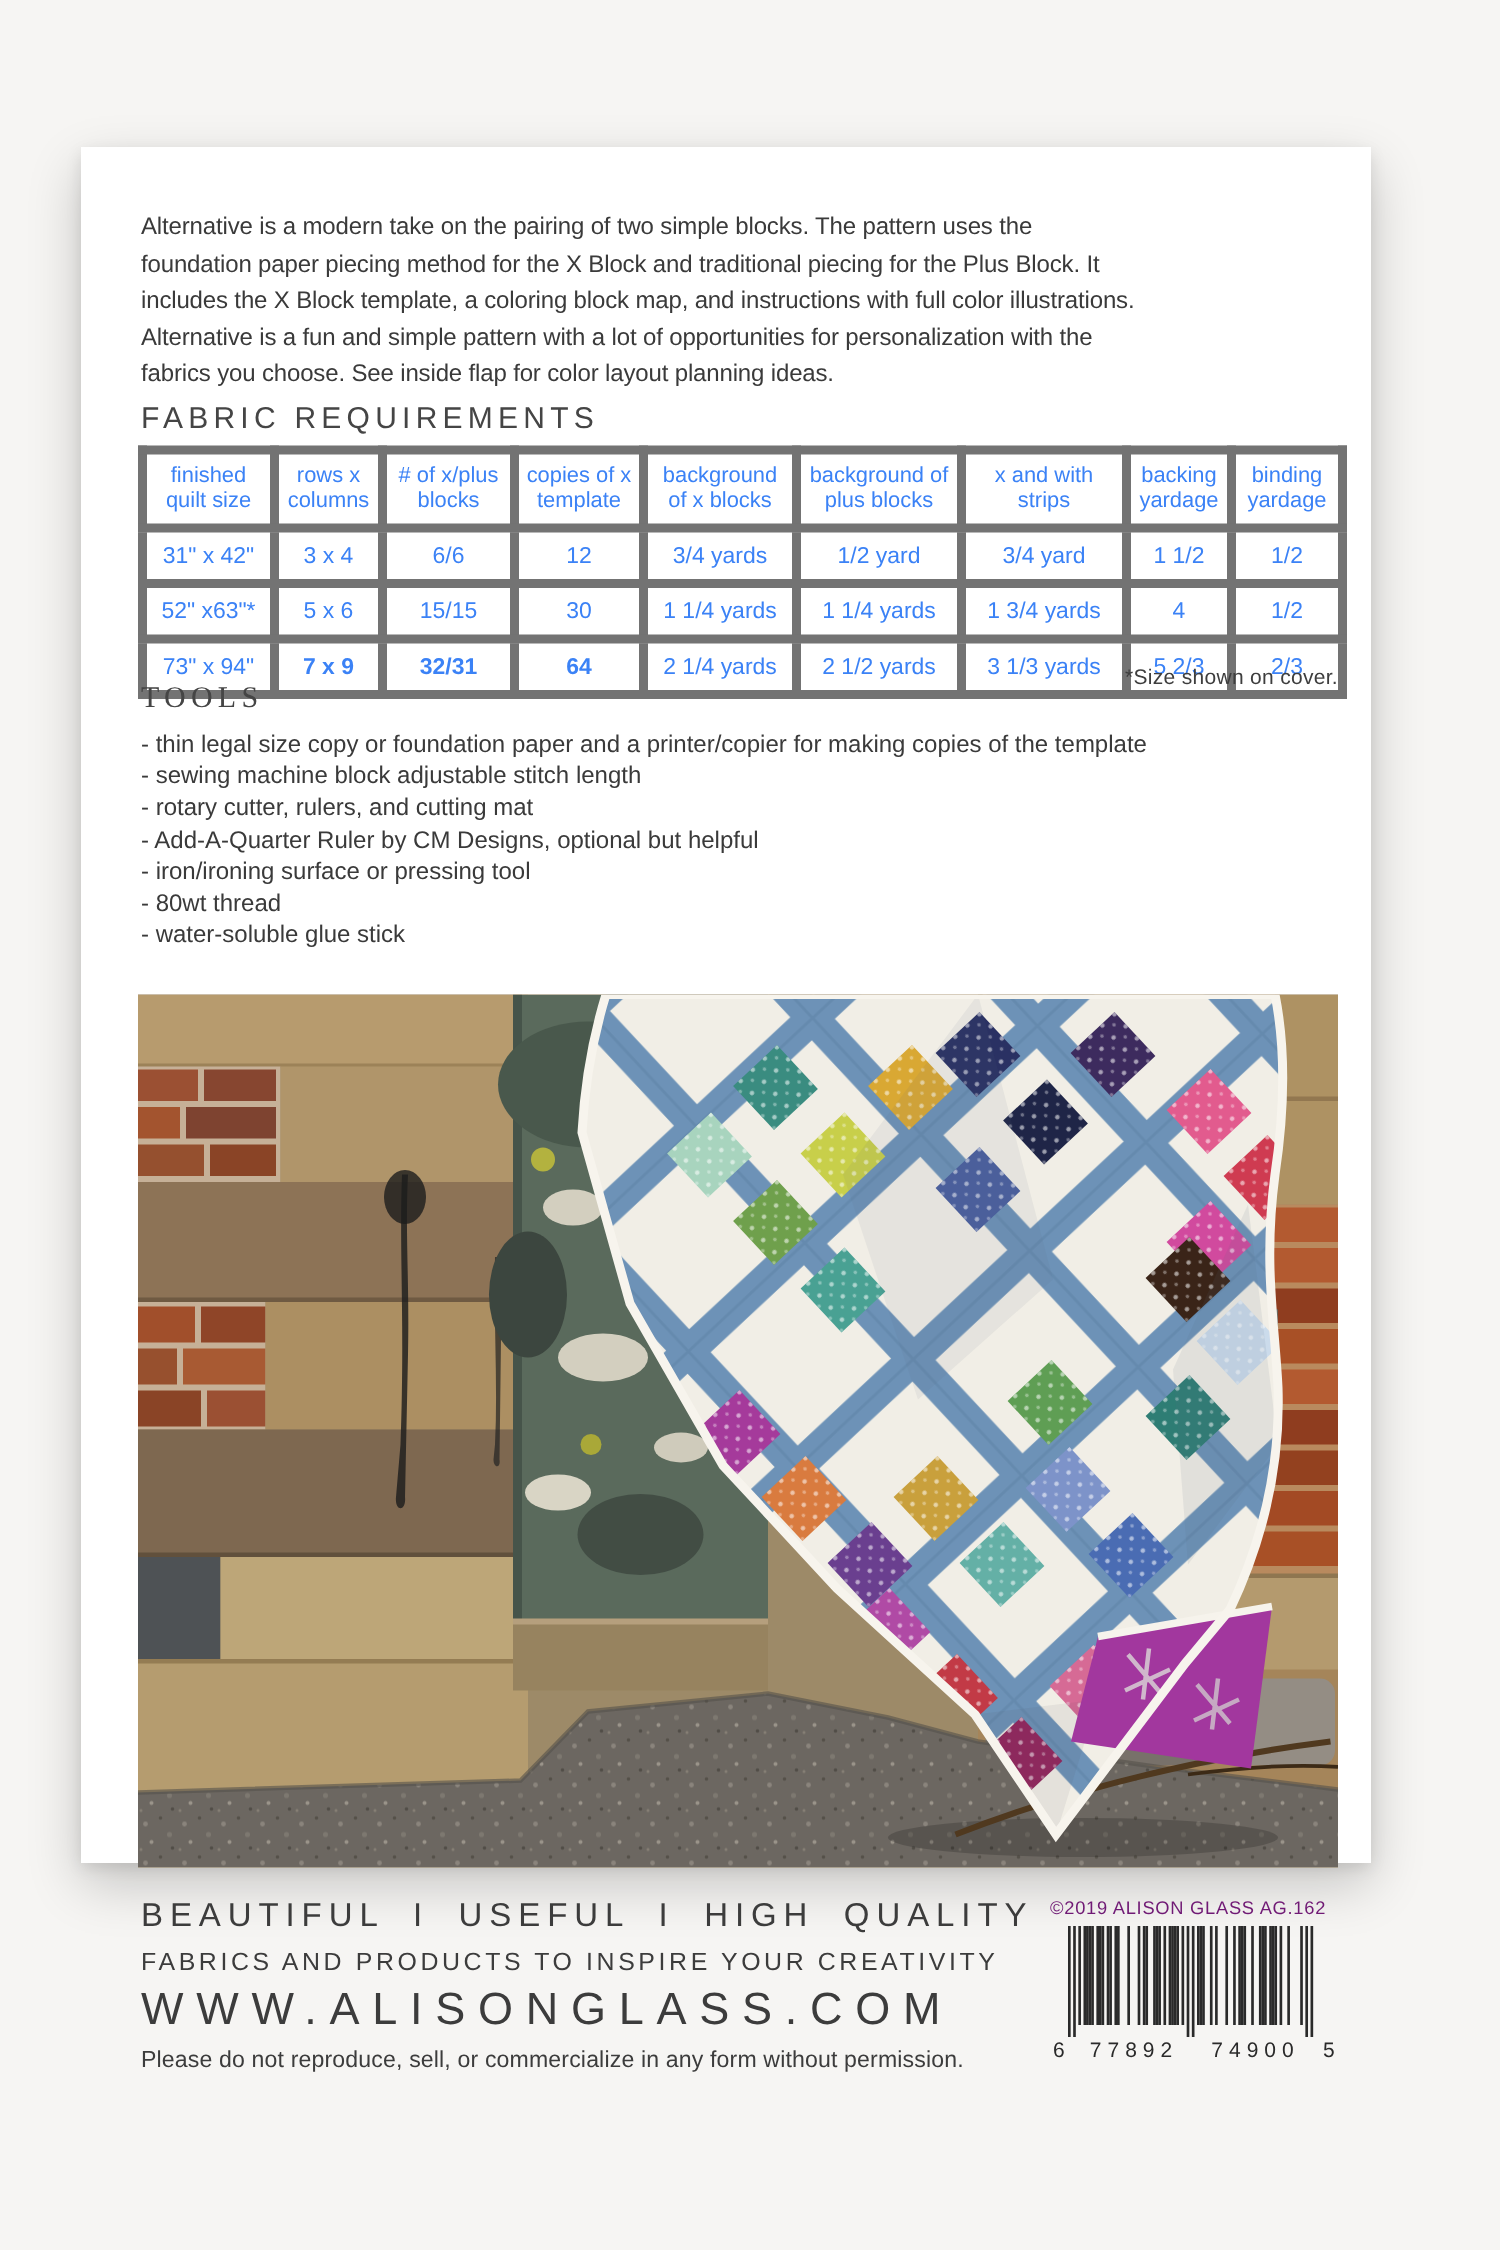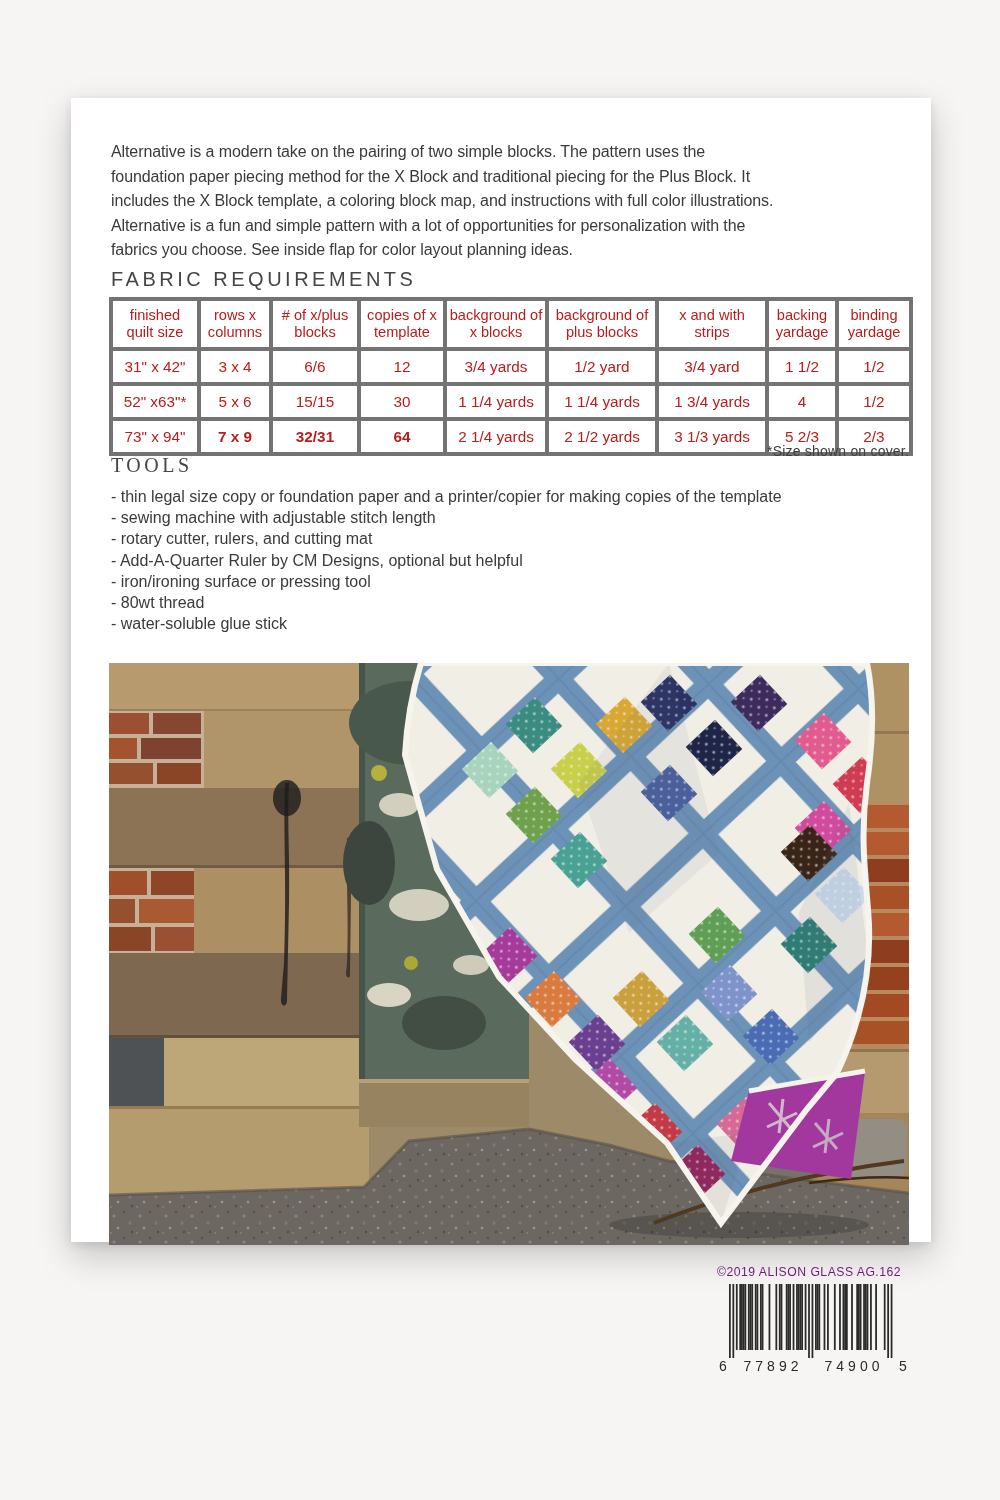--- a/index.html
+++ b/index.html
@@ -3,40 +3,40 @@
 <meta charset="utf-8">
 <style>
   html,body{margin:0;padding:0;}
   body{
     width:1000px;height:1500px;position:relative;
     background:#f6f5f3;
     font-family:"Liberation Sans", sans-serif;
     -webkit-font-smoothing:antialiased;
   }
   .card{
-    position:absolute;left:71px;top:98px;width:860px;height:1144px;
+    position:absolute;left:54px;top:98px;width:860px;height:1144px;
     background:#ffffff;
     box-shadow:0 14px 34px rgba(0,0,0,.20), 0 3px 10px rgba(0,0,0,.10);
   }
   .intro{
     position:absolute;left:40px;top:42px;width:800px;
     font-size:16px;line-height:24.5px;letter-spacing:-0.1px;
     color:#3a3a3a;white-space:pre-line;
   }
   .section-heading{
     position:absolute;left:40px;margin:0;
     font-size:20px;font-weight:400;letter-spacing:3.5px;color:#454545;
   }
   #fabric-heading{top:170px;}
   #tools-heading{top:356px;font-family:Liberation Serif, serif;}
   .table-wrap{position:absolute;left:38px;top:199px;width:802px;}
   table{border-collapse:collapse;width:100%;table-layout:fixed;}
   th,td{
-    border:4px solid #737373;text-align:center;vertical-align:middle;
-    color:#b91c1c;font-weight:400;padding:1px 2px;
+    border:6px solid #737373;text-align:center;vertical-align:middle;
+    color:#3b82f6;font-weight:400;padding:1px 2px;
   }
   th{font-size:14.6px;line-height:17px;height:44px;}
   td{font-size:15.3px;height:29px;}
   td.b{font-weight:700;}
   .footnote{
     position:absolute;right:22px;top:345px;
     font-size:14px;color:#3e3e3e;letter-spacing:0.2px;
   }
   .tools-list{
     position:absolute;left:40px;top:388px;width:800px;
@@ -131,21 +131,21 @@
         </tbody>
     </table>
   </div>
 
   <div class="footnote">*Size shown on cover.</div>
 
   <h2 class="section-heading" id="tools-heading">TOOLS</h2>
 
   <div class="tools-list" id="tools-list">
       <div>- thin legal size copy or foundation paper and a printer/copier for making copies of the template</div>
-      <div>- sewing machine with adjustable stitch length</div>
+      <div>- sewing machine block adjustable stitch length</div>
       <div>- rotary cutter, rulers, and cutting mat</div>
       <div>- Add-A-Quarter Ruler by CM Designs, optional but helpful</div>
       <div>- iron/ironing surface or pressing tool</div>
       <div>- 80wt thread</div>
       <div>- water-soluble glue stick</div>
     </div>
 
   <div class="photo">
     <svg width="800" height="582" viewBox="0 0 800 582" xmlns="http://www.w3.org/2000/svg">
       <defs>
@@ -405,20 +405,26 @@
         <path d="M640 428 L756 408 L742 516 L622 498 Z" fill="#a2379e"></path>
         <path d="M660 440 l22 26 m-8 -30 l-4 34 m18 -20 l-30 14" stroke="#d8cfd4" stroke-width="3" fill="none" opacity="0.85"></path>
         <path d="M706 460 l22 26 m-8 -30 l-4 34 m18 -20 l-30 14" stroke="#cfc6cc" stroke-width="3" fill="none" opacity="0.8"></path>
         <path d="M640 428 L756 408" stroke="#f6f3ec" stroke-width="5" fill="none"></path>
       </g>
 
       <path d="M312 0 L758 0 C766 40 764 80 758 120 C750 180 758 220 760 262 C762 322 746 372 728 410 L698 446 L612 560 L558 480 L466 396 L390 314 L328 206 L296 92 C298 56 304 26 312 0 Z" fill="none" stroke="#f7f4ed" stroke-width="6"></path>
     </svg>
   </div>
 
+  <div class="footer-left">
+    <div class="tag1">BEAUTIFUL I USEFUL I HIGH QUALITY</div>
+    <div class="tag2">FABRICS AND PRODUCTS TO INSPIRE YOUR CREATIVITY</div>
+    <div class="site">WWW.ALISONGLASS.COM</div>
+    <div class="perm">Please do not reproduce, sell, or commercialize in any form without permission.</div>
+  </div>
 
   <div class="footer-right">
     <div class="copyright">©2019 ALISON GLASS AG.162</div>
     <div class="barcode-box">
       <svg width="192" height="92" viewBox="0 0 192 92" xmlns="http://www.w3.org/2000/svg">
         <g id="barcode-bars" fill="#2a2a2a">
             <rect x="12.00" y="2" width="1.77" height="74"></rect>
             <rect x="15.44" y="2" width="1.77" height="74"></rect>
             <rect x="18.88" y="2" width="1.77" height="66"></rect>
             <rect x="22.32" y="2" width="1.77" height="66"></rect>

